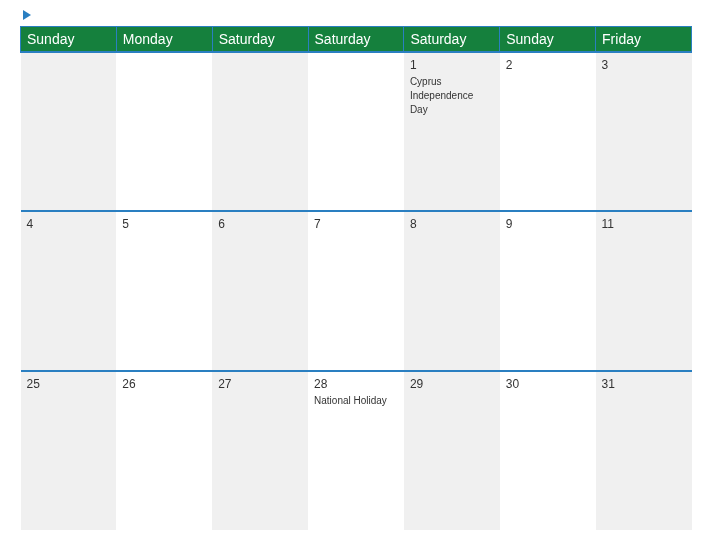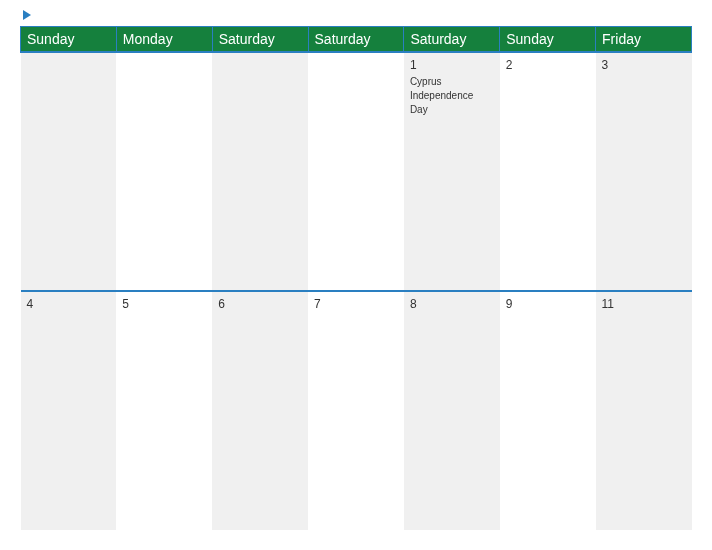--- a/index.html
+++ b/index.html
@@ -181,14 +181,35 @@
         <td class="shaded">
           <span class="day-number">8</span>
         </td>
         <td class="unshaded">
           <span class="day-number">9</span>
         </td>
         <td class="shaded">
           <span class="day-number">11</span>
         </td>
       </tr>
+      <tr>
+        <td class="shaded">
+          <span class="day-number">25</span>
+        </td>
+        <td class="unshaded">
+          <span class="day-number">26</span>
+        </td>
+        <td class="shaded">
+          <span class="day-number">27</span>
+        </td>
+        <td class="unshaded"><span class="day-number">28</span><span class="holiday-name">National Holiday</span></td>
+        <td class="shaded">
+          <span class="day-number">29</span>
+        </td>
+        <td class="unshaded">
+          <span class="day-number">30</span>
+        </td>
+        <td class="shaded">
+          <span class="day-number">31</span>
+        </td>
+      </tr>
     </tbody>
 </table>
 
 </body></html>

